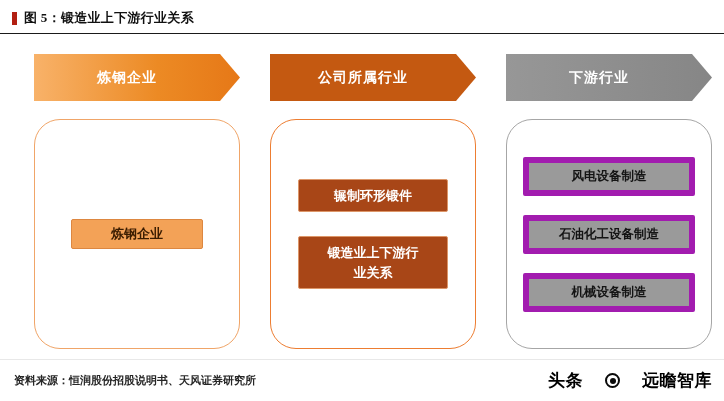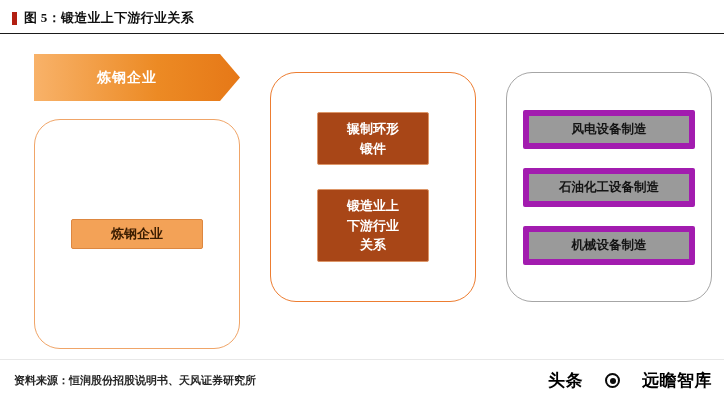--- a/index.html
+++ b/index.html
@@ -42,21 +42,21 @@
   .node {
     text-align:center; font-weight:bold; border-radius:2px;
     display:flex; align-items:center; justify-content:center;
   }
   .node-up {
     background:#f3a257; color:#3a1c00; border:1px solid #dd8740;
     font-size:13px; width:132px; min-height:28px; padding:5px 6px;
   }
   .node-co {
     background:#a84617; color:#ffffff; border:1px solid #dd9668;
-    font-size:13px; width:112px; padding:6px 24px; line-height:1.5;
+    font-size:13px; width:150px; padding:6px 24px; line-height:1.5;
   }
   .node-dn {
     background:#9a9a9a; color:#141414; border:6px solid #a21caf;
     font-size:12.5px; width:172px; min-height:27px; padding:5px 4px;
   }
 
   
   .footer {
     position:absolute; left:0; right:0; bottom:0; height:42px;
     border-top:1px solid #e8e8e8;
@@ -88,27 +88,33 @@
     <div class="col">
       <div class="arrow arrow-up">
         <span class="arrow-label">炼钢企业</span>
       </div>
       <div class="panel panel-up">
         <div class="node node-up">炼钢企业</div>
       </div>
     </div>
 
     <div class="col">
+      <div class="arrow arrow-co">
+        <span class="arrow-label">公司所属行业</span>
+      </div>
       <div class="panel panel-co">
         <div class="node node-co">辗制环形锻件</div>
         <div class="node node-co">锻造业上下游行业关系</div>
       </div>
     </div>
 
     <div class="col">
+      <div class="arrow arrow-dn">
+        <span class="arrow-label">下游行业</span>
+      </div>
       <div class="panel panel-dn">
         <div class="node node-dn">风电设备制造</div>
         <div class="node node-dn">石油化工设备制造</div>
         <div class="node node-dn">机械设备制造</div>
       </div>
     </div>
 
   </div>
 
   <div class="footer">

